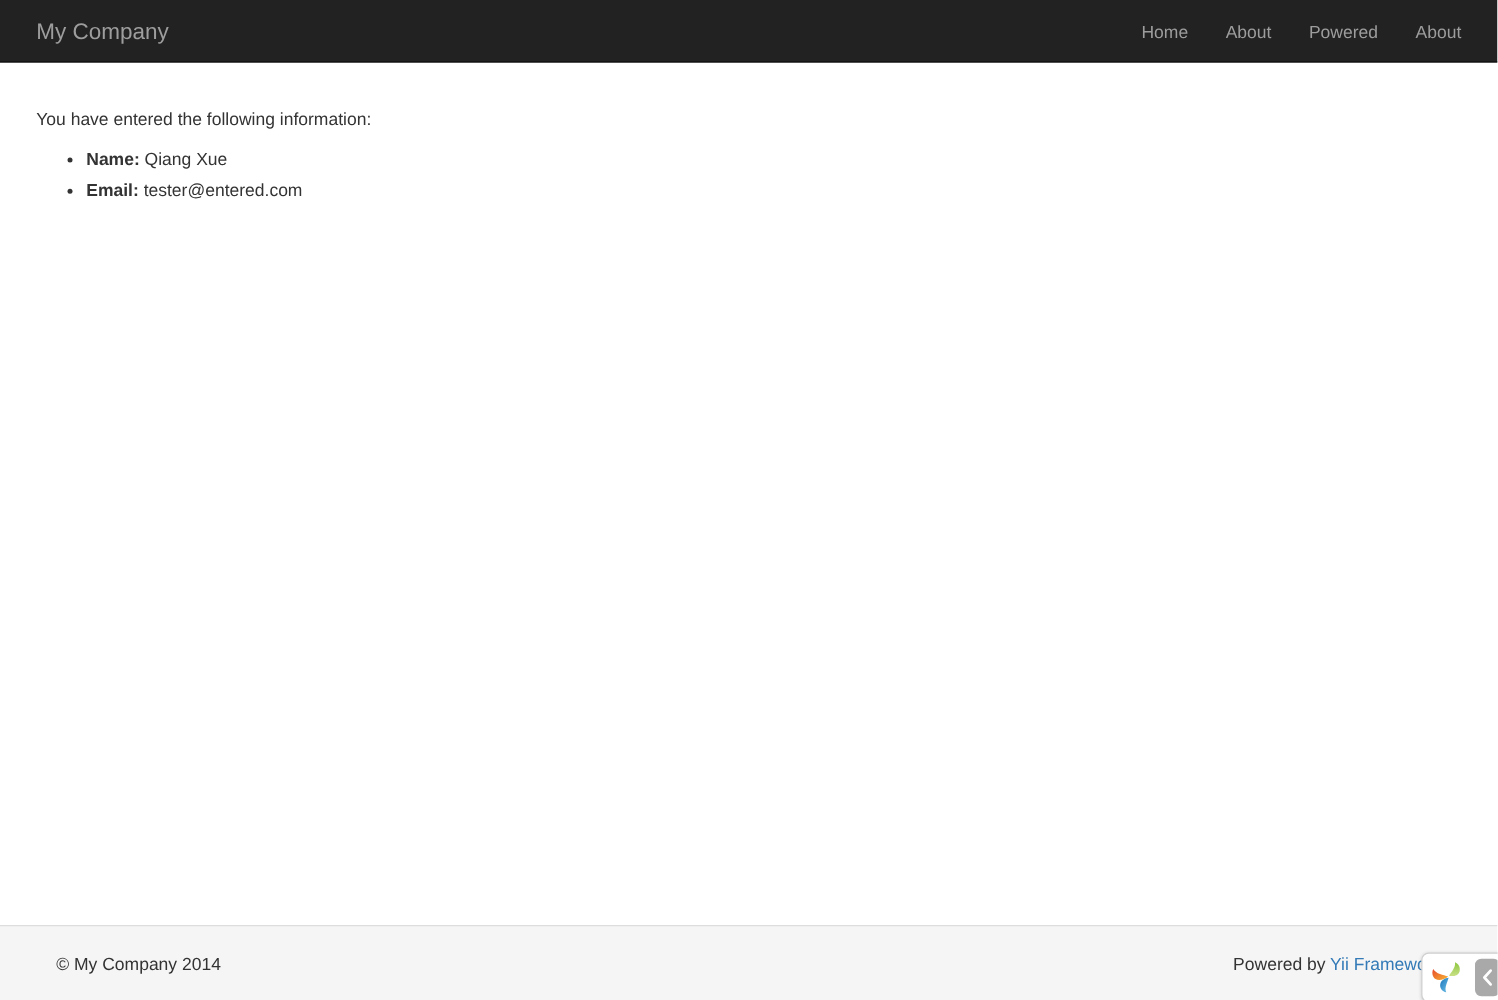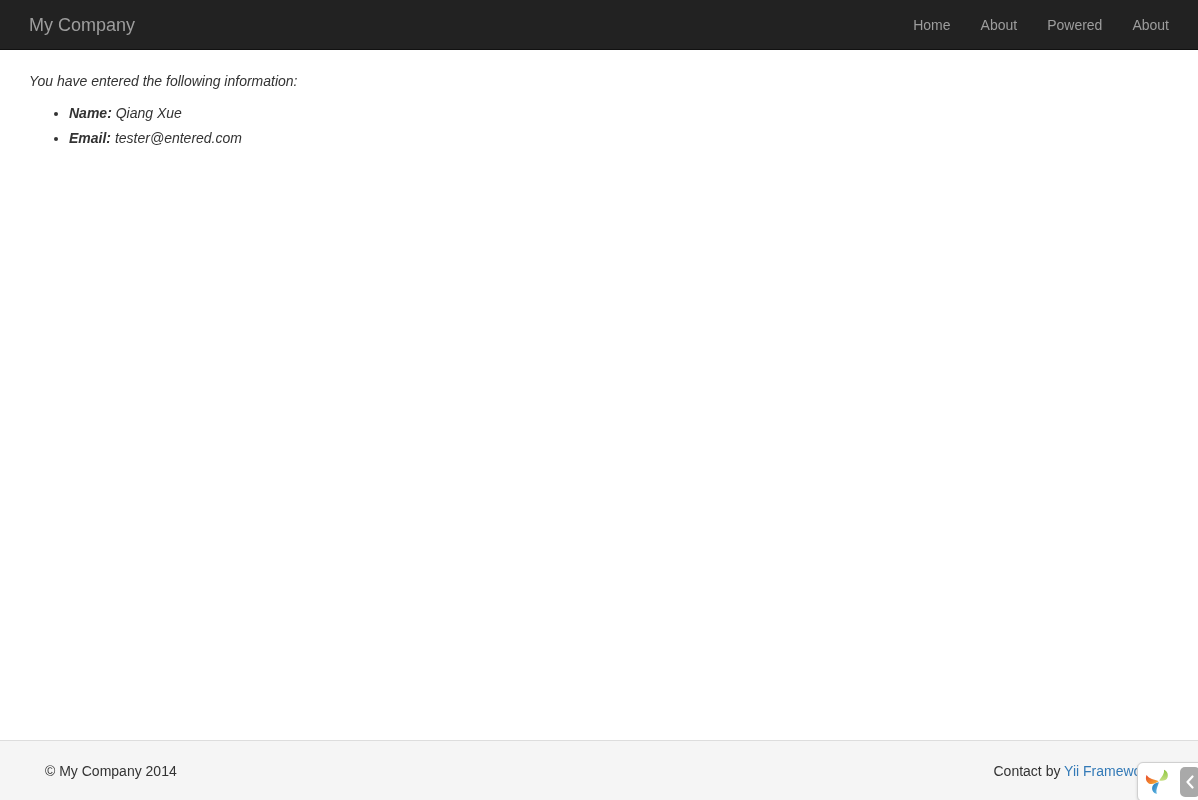--- a/index.html
+++ b/index.html
@@ -62,21 +62,21 @@
   }
 
   
   .container {
     position: absolute;
     top: 51px;
     left: 0;
     width: 1198px;
     padding: 0 29px;
   }
-  .site-entry-confirm { padding-top: 0; font-style: italic; }
+  .site-entry-confirm { padding-top: 14px; }
   .intro-text {
     margin: 0;
     padding-top: 20px;
     font-size: 14px;
     line-height: 20px;
     color: #333333;
   }
   ul.info-list {
     margin: 10px 0 10px 0;
     padding-left: 40px;
@@ -191,21 +191,21 @@
         <span>tester@entered.com</span>
       </li>
     </ul>
   </div>
 </div>
 
 <div class="footer">
   <div class="footer-inner">
     <p>© My Company 2014</p>
     <p class="pull-right">
-      <span>Contact by </span><a href="#">Yii Framework</a>
+      <span>Powered by </span><a href="#">Yii Framework</a>
     </p>
   </div>
 </div>
 
 <div class="debug-toolbar">
   <span class="debug-logo">
     <svg width="30" height="30" viewBox="0 0 30 30" xmlns="http://www.w3.org/2000/svg">
       <defs>
         <linearGradient id="gOrange" x1="0" y1="0" x2="1" y2="1">
           <stop offset="0%" stop-color="#e8482b"></stop>

